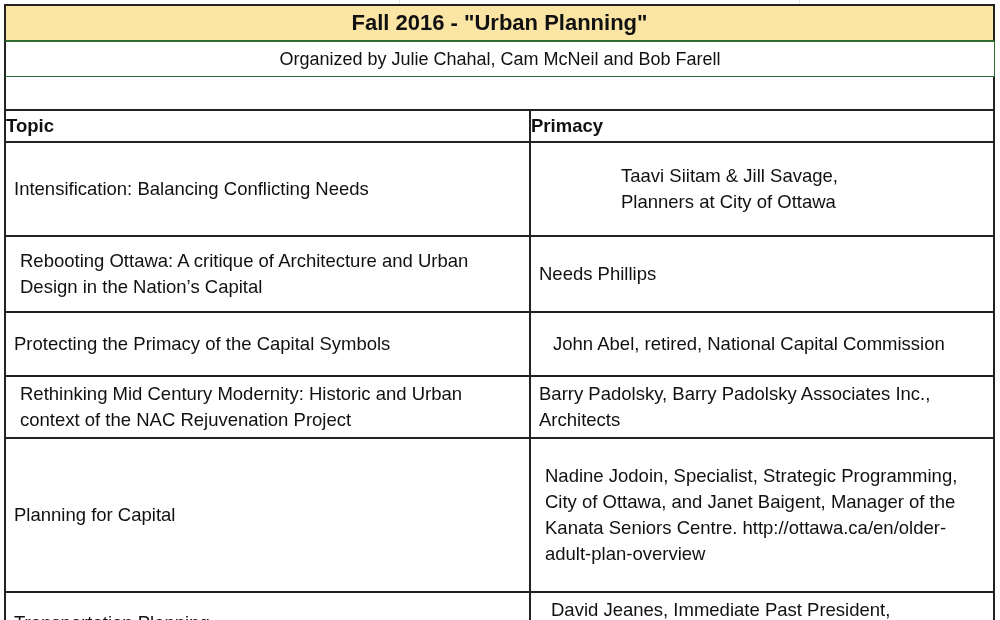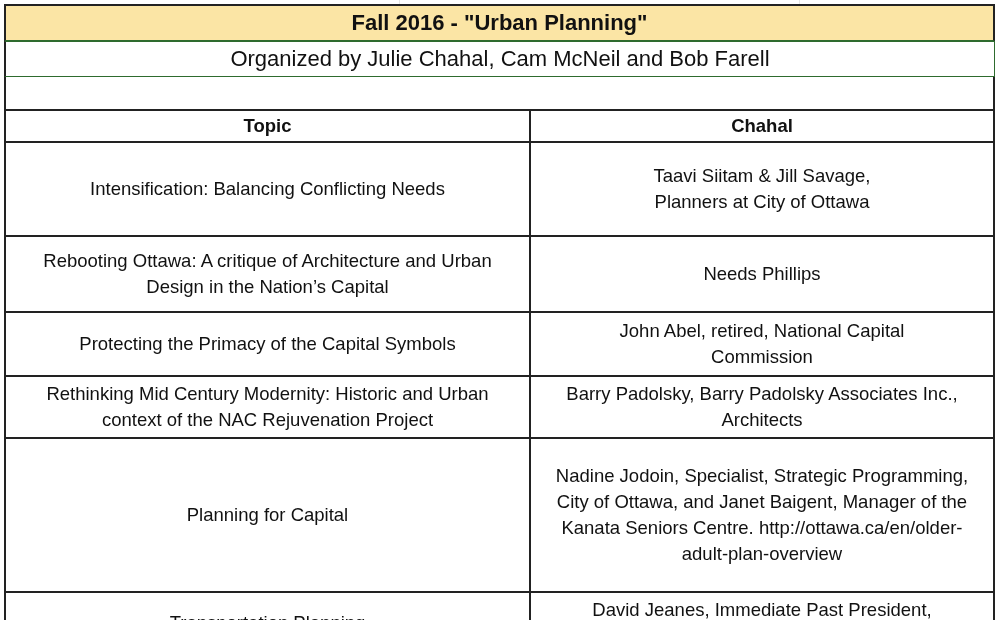--- a/index.html
+++ b/index.html
@@ -1,24 +1,24 @@
 <!DOCTYPE html>
 <html><head>
 <meta charset="utf-8">
 <style>
   html, body { margin:0; padding:0; background:#ffffff; }
   body { width:1000px; height:620px; position:relative; overflow:hidden; font-family:"Liberation Sans", sans-serif; color:#111; }
   .grid-bg { position:absolute; inset:0; background:
       repeating-linear-gradient(to right, transparent 0, transparent 399px, #e6e6e6 399px, #e6e6e6 400px); }
   .sheet { position:absolute; left:4px; top:4px; width:991px; }
   .title-row { height:37px; background:#fbe5a5; border:2px solid #222; border-bottom:1px solid #2e6b2e; display:flex; align-items:center; justify-content:center; font-size:22px; font-weight:bold; box-sizing:border-box; }
-  .org-row { height:36px; border:1px solid #2e6b2e; border-left:2px solid #222; display:flex; align-items:center; justify-content:center; font-size:22px; box-sizing:border-box; background:#fff; }
+  .org-row { height:36px; border:1px solid #2e6b2e; border-left:2px solid #222; display:flex; align-items:center; justify-content:center; font-size:18px; box-sizing:border-box; background:#fff; }
   .blank-row { height:32px; border-left:2px solid #222; border-right:2px solid #222; box-sizing:border-box; background:#fff; }
   table { border-collapse:collapse; width:991px; background:#fff; }
-  td, th { border:2px solid #222; text-align:center; vertical-align:middle; font-size:18.5px; line-height:26px; padding:2px 8px; }
+  td, th { border:2px solid #222; text-align:left; vertical-align:middle; font-size:18.5px; line-height:26px; padding:2px 8px; }
   th { font-weight:bold; height:30px; padding:0; }
   .col-topic { width:523px; }
 </style>
 </head>
 <body>
 
 <div class="grid-bg"></div>
 
 <div class="sheet">
   <div class="title-row">
@@ -26,35 +26,35 @@
   </div>
   <div class="org-row">
     <span>Organized by Julie Chahal, Cam McNeil and Bob Farell</span>
   </div>
   <div class="blank-row"></div>
 
   <table>
     <thead>
       <tr>
         <th class="col-topic">Topic</th>
-        <th>Chahal</th>
+        <th>Primacy</th>
       </tr>
     </thead>
     <tbody>
       <tr style="height:70px">
         <td>Intensification: Balancing Conflicting Needs</td>
         <td style="padding:20px 90px">Taavi Siitam &amp; Jill Savage, Planners at City of Ottawa</td>
       </tr>
       <tr style="height:76px">
         <td style="padding:2px 14px">Rebooting Ottawa: A critique of Architecture and Urban Design in the Nation’s Capital</td>
         <td>Needs Phillips</td>
       </tr>
       <tr style="height:64px">
         <td>Protecting the Primacy of the Capital Symbols</td>
-        <td style="padding:2px 50px">John Abel, retired, National Capital Commission</td>
+        <td style="padding:2px 22px">John Abel, retired, National Capital Commission</td>
       </tr>
       <tr style="height:62px">
         <td style="padding:0 14px">Rethinking Mid Century Modernity: Historic and Urban context of the NAC Rejuvenation Project</td>
         <td>Barry Padolsky, Barry Padolsky Associates Inc., Architects</td>
       </tr>
       <tr style="height:154px">
         <td>Planning for Capital</td>
         <td style="padding:2px 14px">Nadine Jodoin, Specialist, Strategic Programming, City of Ottawa, and Janet Baigent, Manager of the Kanata Seniors Centre. http://ottawa.ca/en/older-adult-plan-overview</td>
       </tr>
       <tr style="height:62px">

